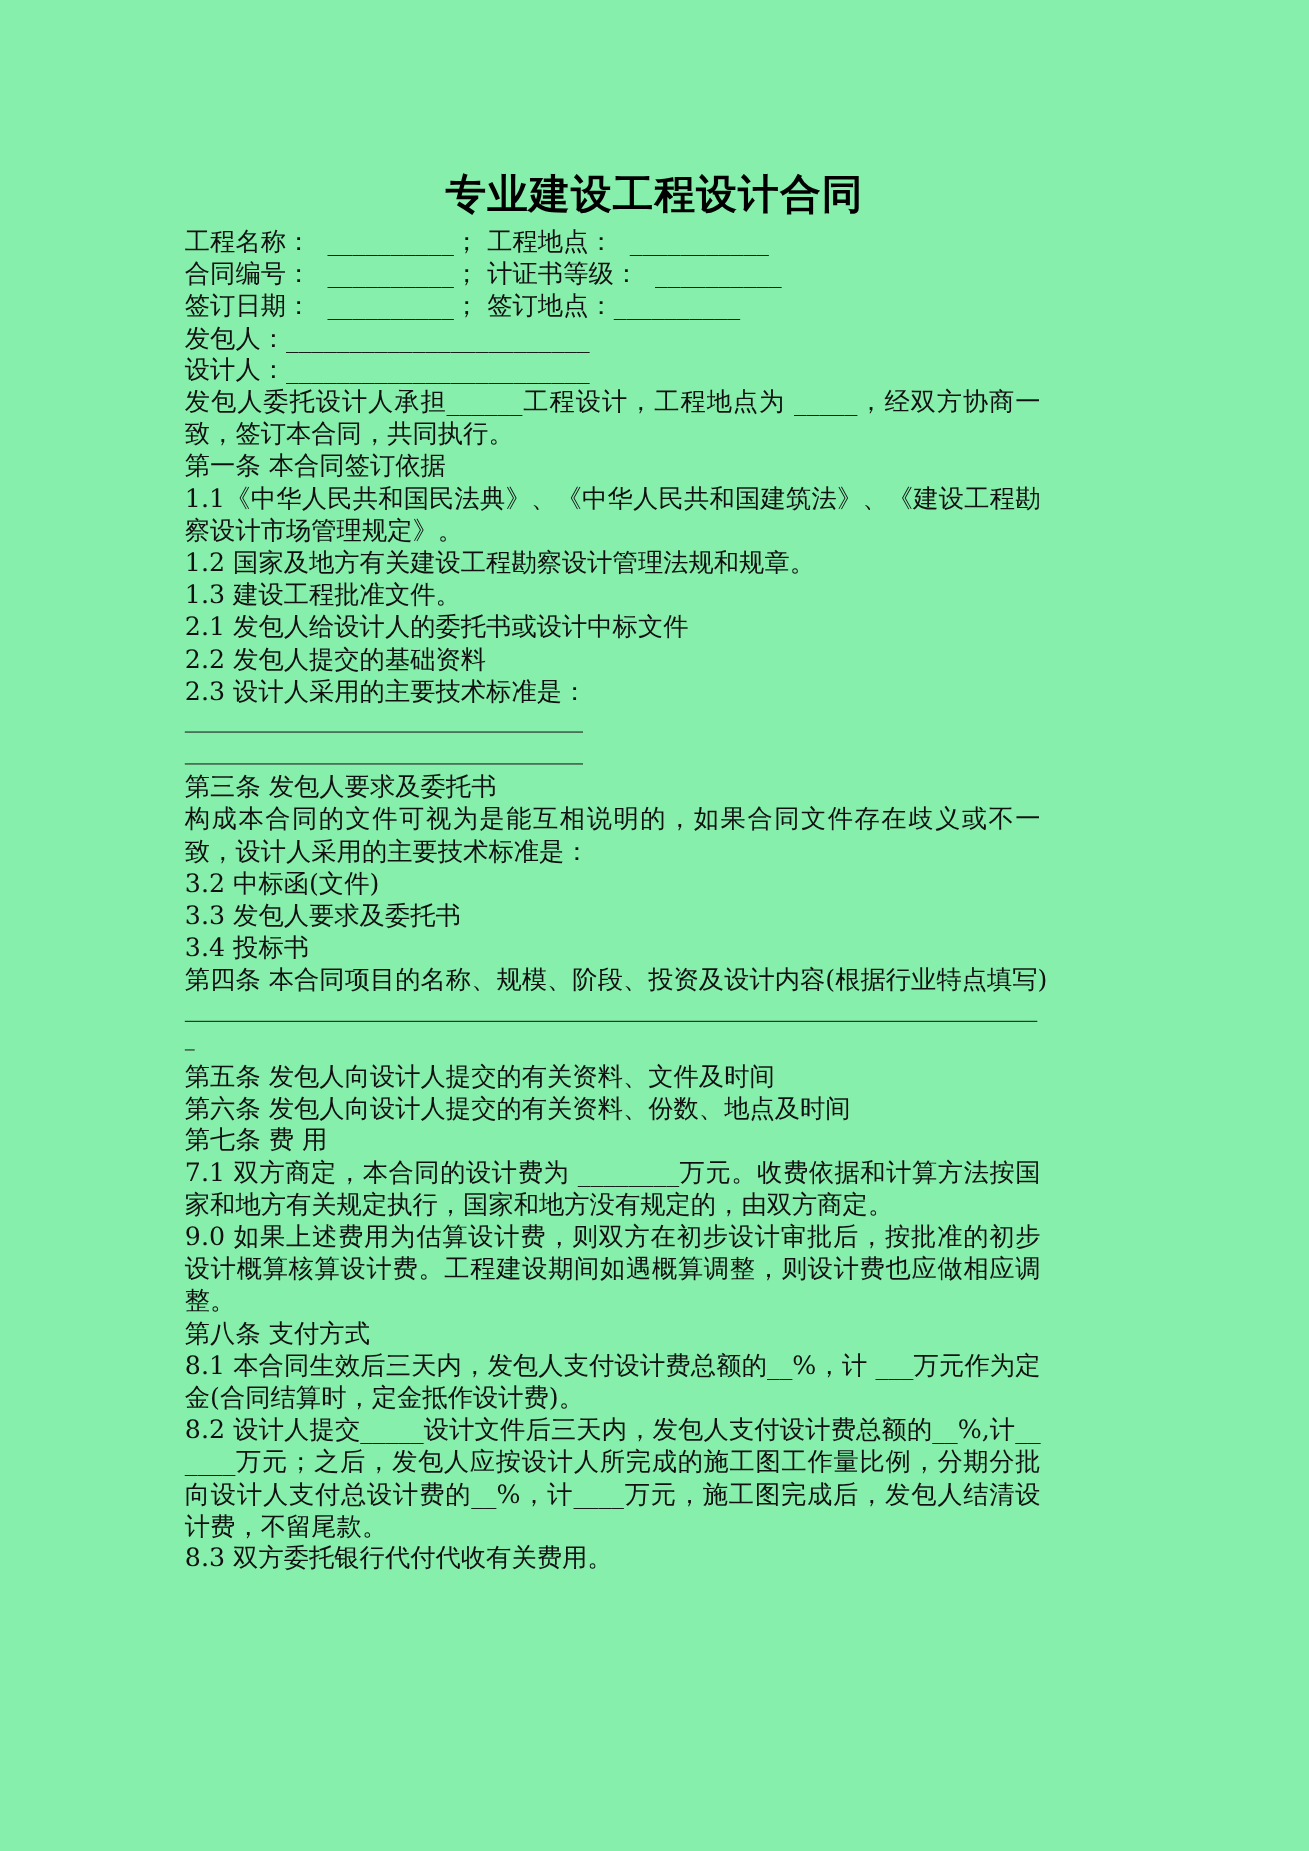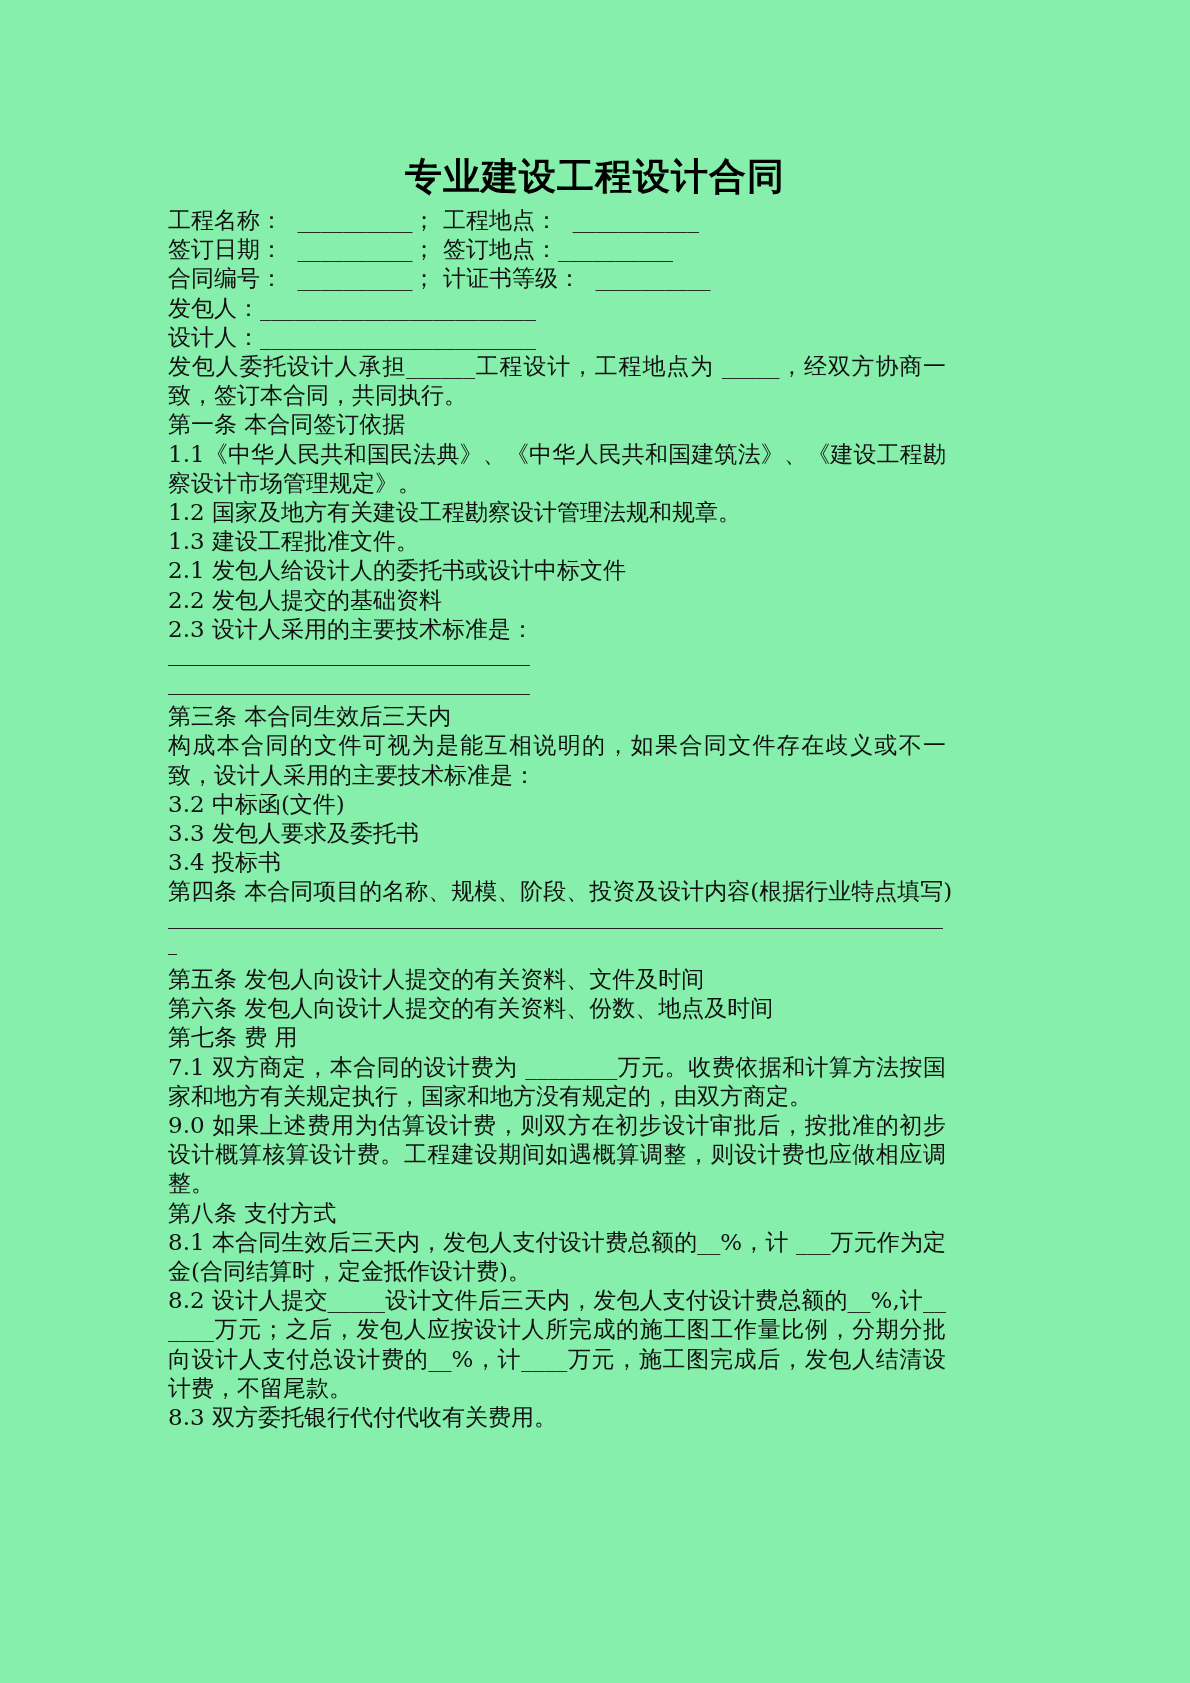--- a/index.html
+++ b/index.html
@@ -83,43 +83,43 @@
 </head>
 <body>
 
 <div class="page">
 
   <div class="title">专业建设工程设计合同</div>
 
   <div class="body">
 
     <div class="line">工程名称：  __________； 工程地点：  ___________</div>
+    <div class="line">合同编号：  __________； 计证书等级：  __________</div>
     <div class="line">签订日期：  __________； 签订地点：__________</div>
-    <div class="line">合同编号：  __________； 计证书等级：  __________</div>
     <div class="line">发包人：________________________</div>
     <div class="line">设计人：________________________</div>
 
     <div class="line wrap">发包人委托设计人承担______工程设计，工程地点为 _____，经双方协商一致，签订本合同，共同执行。</div>
 
     <div class="line">第一条 本合同签订依据</div>
     <div class="line wrap">1.1《中华人民共和国民法典》、《中华人民共和国建筑法》、《建设工程勘察设计市场管理规定》。</div>
     <div class="line">1.2 国家及地方有关建设工程勘察设计管理法规和规章。</div>
     <div class="line">1.3 建设工程批准文件。</div>
 
     <div class="line">2.1 发包人给设计人的委托书或设计中标文件</div>
     <div class="line">2.2 发包人提交的基础资料</div>
     <div class="line">2.3 设计人采用的主要技术标准是：</div>
     <div class="rule short">
         <span></span>
       </div>
     <div class="rule short">
         <span></span>
       </div>
 
-    <div class="line">第三条 本合同生效后三天内</div>
+    <div class="line">第三条 发包人要求及委托书</div>
     <div class="line wrap">构成本合同的文件可视为是能互相说明的，如果合同文件存在歧义或不一致，设计人采用的主要技术标准是：</div>
     <div class="line">3.2 中标函(文件)</div>
     <div class="line">3.3 发包人要求及委托书</div>
     <div class="line">3.4 投标书</div>
 
     <div class="line">第四条 本合同项目的名称、规模、阶段、投资及设计内容(根据行业特点填写)</div>
     <div class="rule full">
         <span></span>
       </div>
     <div class="tick">

